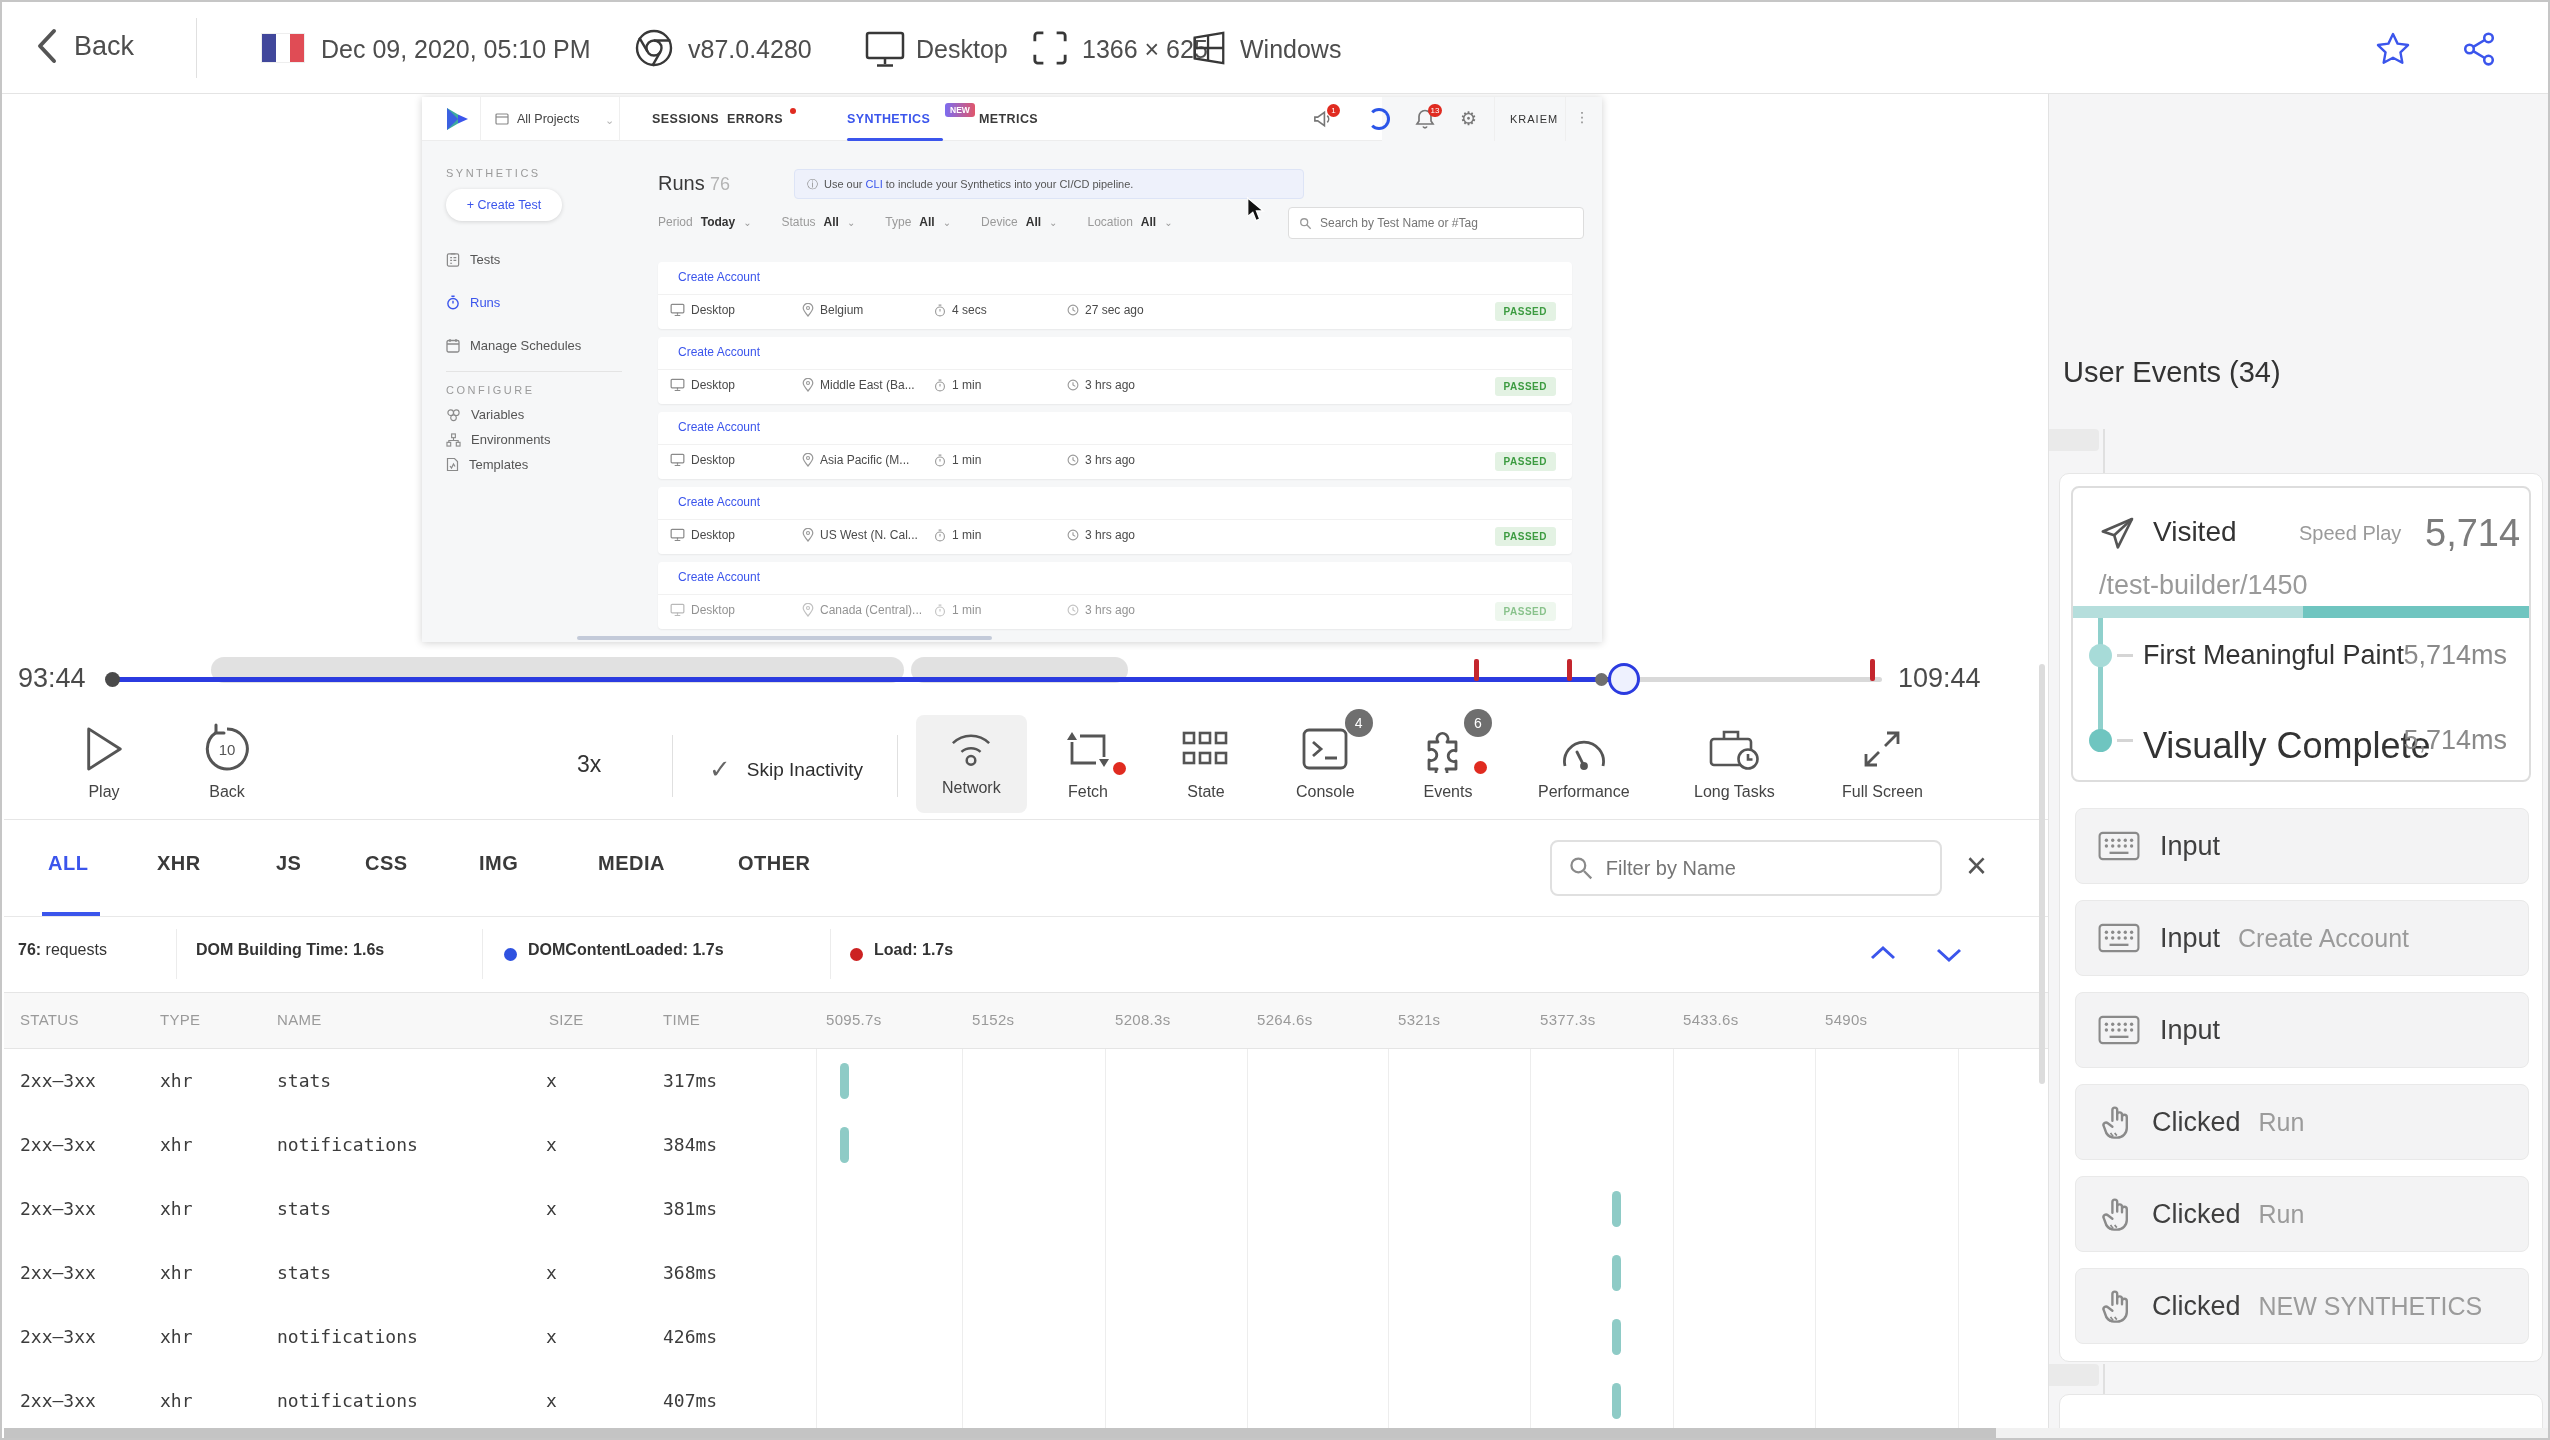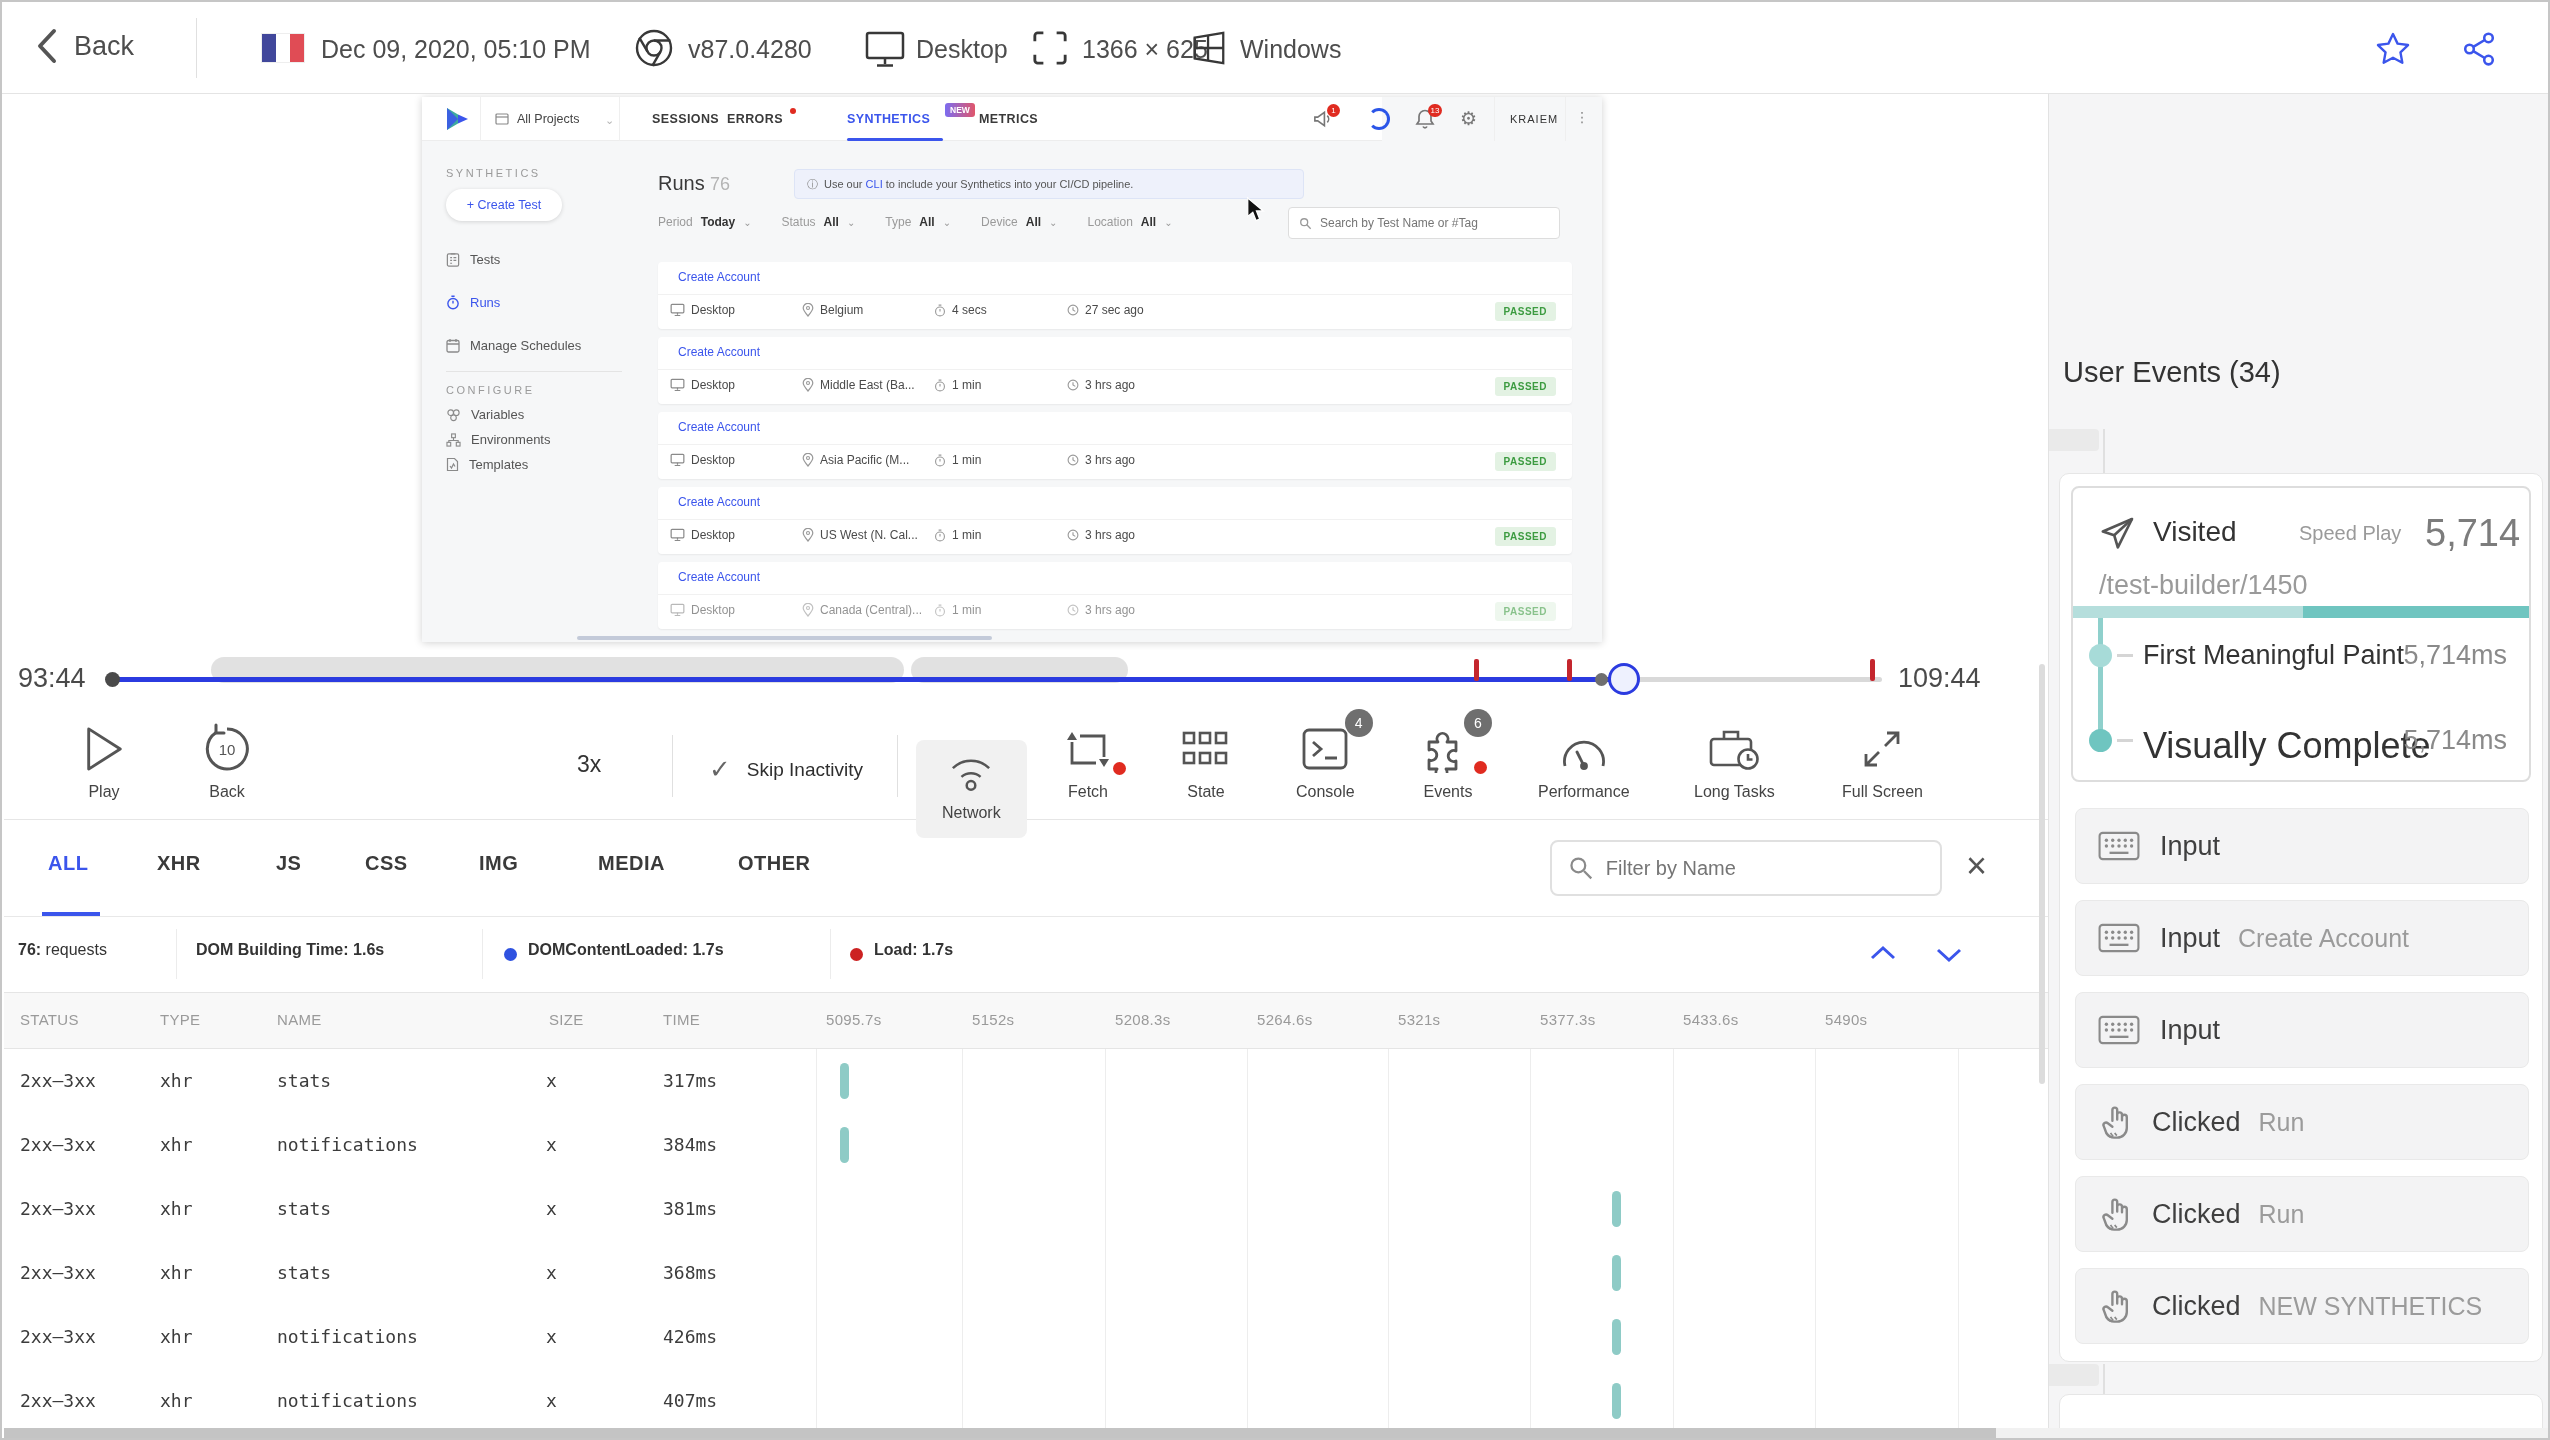--- a/index.html
+++ b/index.html
@@ -317,21 +317,21 @@
             <span class="fv">All</span>
             <span class="fc">⌄</span>
           </div>
         <div class="fgrp">
             <span class="fl">Location</span>
             <span class="fv">All</span>
             <span class="fc">⌄</span>
           </div>
       </div>
 
-      <div class="abs" style="left:866px; top:110px; width:272px; height:32px; background:#fff; border:1px solid #ddd; border-radius:4px; display:flex; align-items:center; padding:0 10px; gap:8px;">
+      <div class="abs" style="left:866px; top:110px; width:296px; height:32px; background:#fff; border:1px solid #ddd; border-radius:4px; display:flex; align-items:center; padding:0 10px; gap:8px;">
         <svg width="13" height="13" viewBox="0 0 30 30" fill="none" stroke="#999" stroke-width="3">
             <circle cx="12" cy="12" r="8"></circle>
             <path d="M18 18 L27 27"></path>
           </svg>
         <input style="border: 0px; outline: 0px; font-size: 12px; color: rgb(68, 68, 68); width: 220px; font-family: &quot;Liberation Sans&quot;, sans-serif; background: transparent;" placeholder="Search by Test Name or #Tag">
       </div>
 
       <div class="runcard" style="top:165px;">
         <span class="nm">Create Account</span>
           <div class="div"></div>
@@ -523,21 +523,21 @@
     </div>
 
     <span class="tx" style="left:573px; top:44px; font-size:23px; color:#333;">3x</span>
     <div class="vdiv" style="left:668px; top:28px; height:62px;"></div>
     <div class="abs" style="left:705px; top:47px; display:flex; align-items:center; gap:16px; cursor:pointer;">
       <span style="color:#666; font-size:26px;">✓</span>
       <span style="font-size:19px; color:#2e2e2e;">Skip Inactivity</span>
     </div>
     <div class="vdiv" style="left:893px; top:28px; height:62px;"></div>
 
-    <div class="ctrl" style="left:912px; top:8px; background:#f1f1f1; border-radius:8px; padding:8px 26px 16px;margin-top:25px;">
+    <div class="ctrl" style="left:912px; top:8px; background:#f1f1f1; border-radius:8px; padding:8px 26px 16px;">
       <div class="ico" style="height:50px;">
         <svg width="56" height="42" viewBox="0 0 56 44" fill="none" stroke="#555" stroke-width="2.6">
             <path d="M9 17 a27 27 0 0 1 38 0"></path>
             <path d="M18 26 a15 15 0 0 1 20 0"></path>
             <circle cx="28" cy="35" r="4.5"></circle>
           </svg>
       </div>
       <div class="cl">Network</div>
     </div>
 

